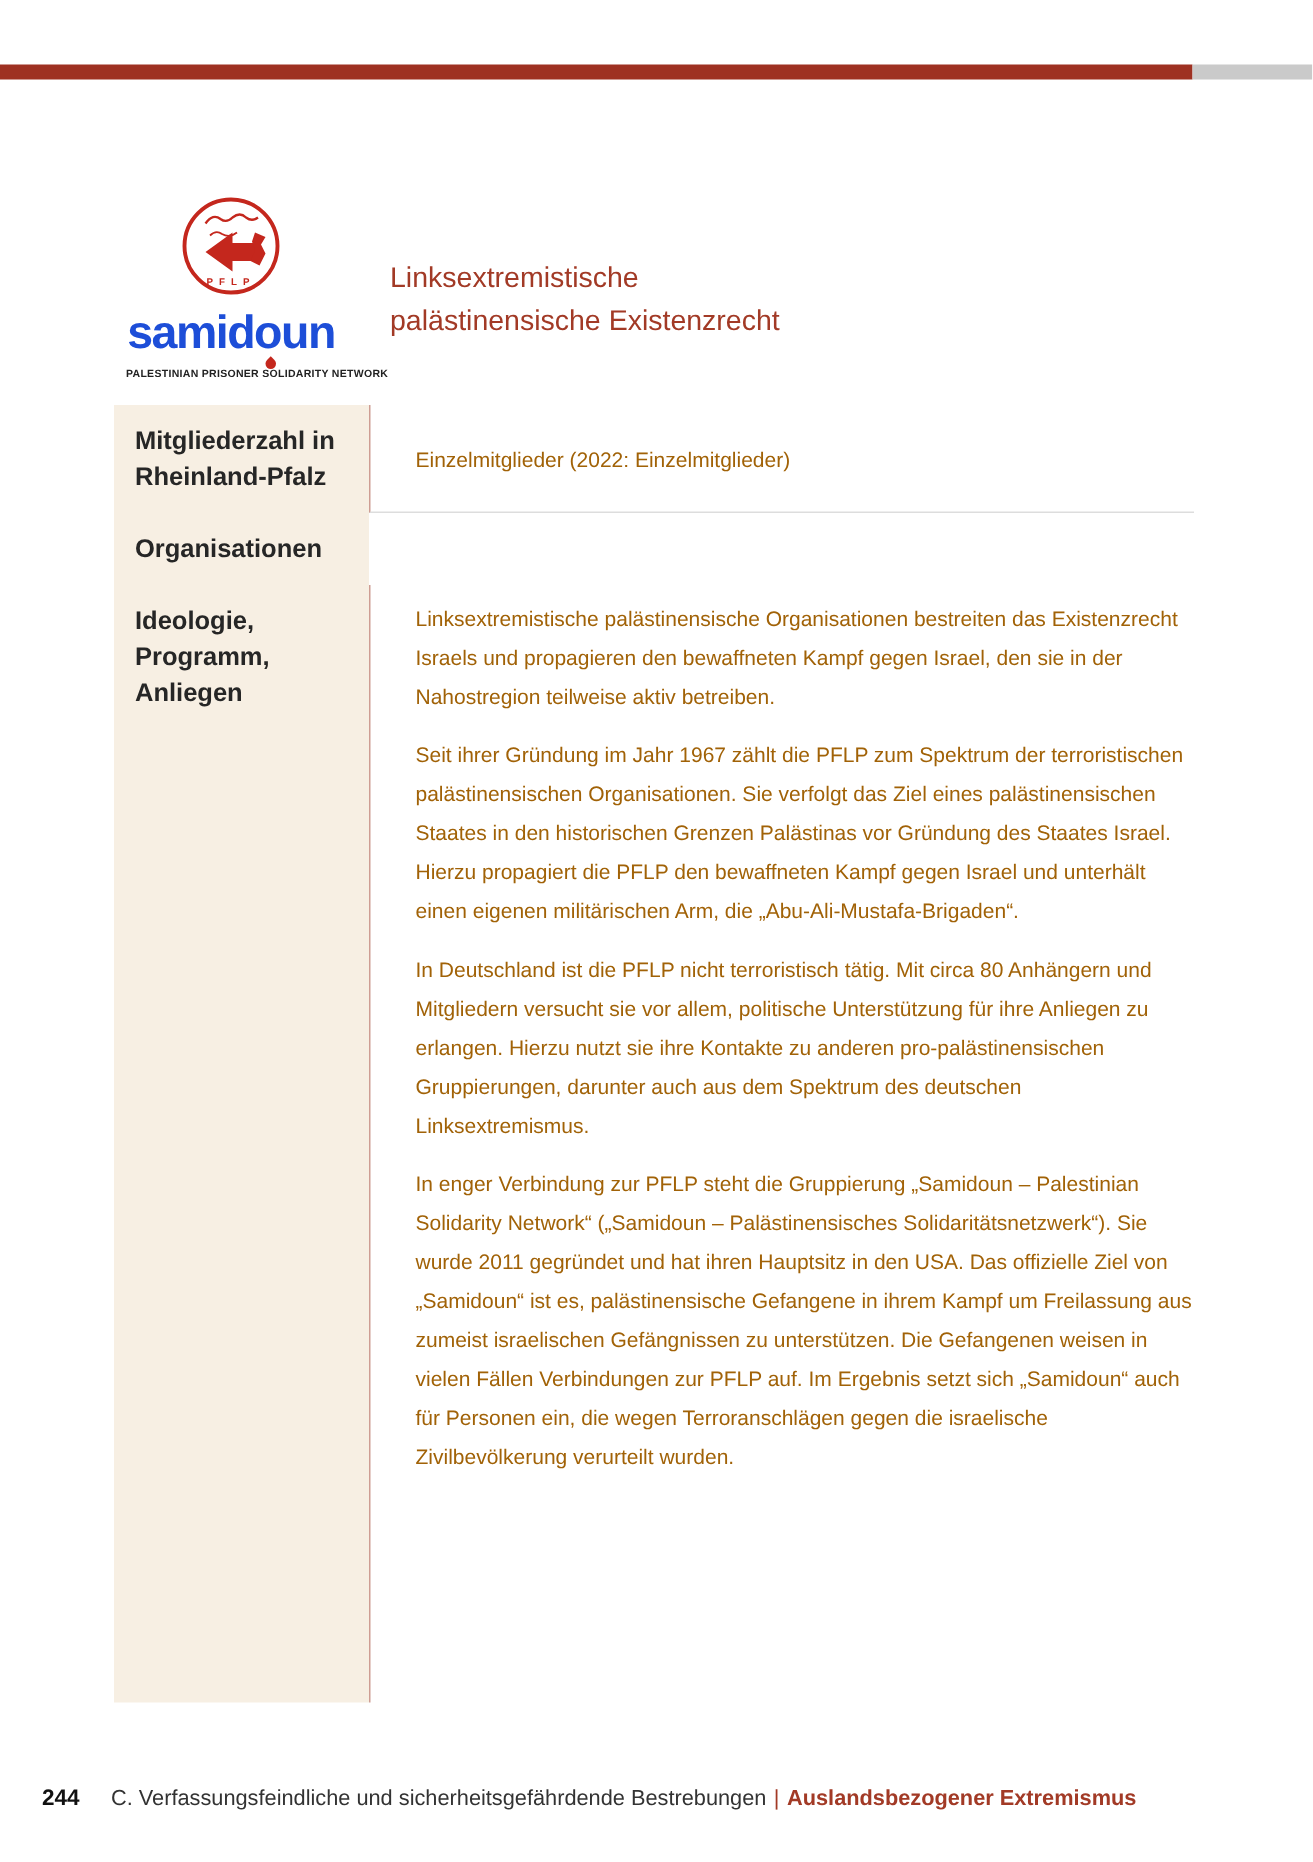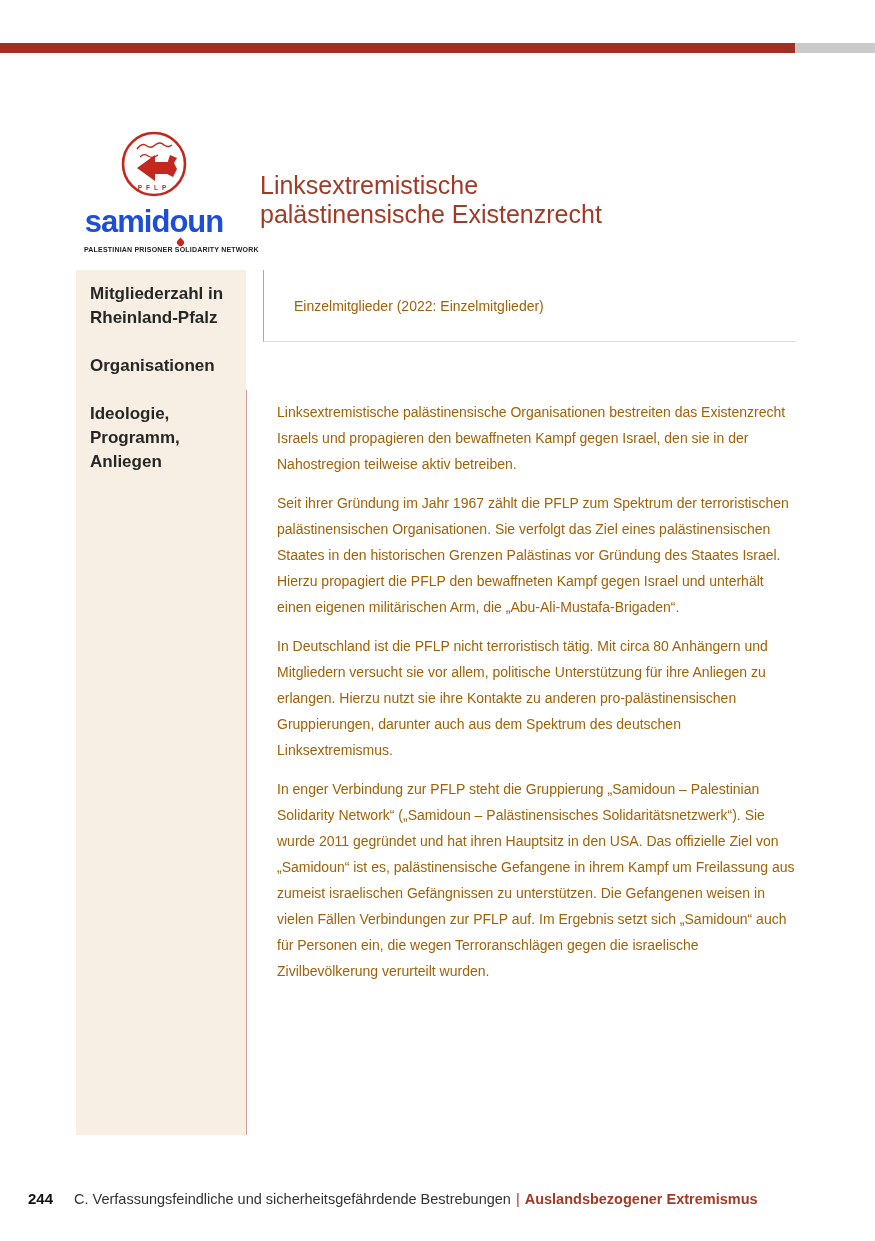--- a/index.html
+++ b/index.html
@@ -16,32 +16,32 @@
   .logo { position:absolute; left:84px; top:124px; width:140px; text-align:center; }
   .emblem { display:block; margin:0 auto; }
   .wordmark-wrap { position:relative; display:block; margin-top:-4px; }
   .wordmark { font-size:31px; font-weight:700; color:#1d4ed8; letter-spacing:-1px; }
   .logo-drop { position:absolute; left:93px; bottom:-6px; width:7px; height:7px;
                background:#c4271d; border-radius:0 50% 50% 50%; transform:rotate(45deg); }
   .tagline { margin-top:6px; font-size:7px; font-weight:700; letter-spacing:0.2px;
              color:#222222; white-space:nowrap; }
 
   
-  .title { position:absolute; left:260px; top:171px; font-size:25px; line-height:29px;
+  .title { position:absolute; left:260px; top:171px; font-size:19px; line-height:29px;
            font-weight:400; color:#a23a26; }
 
   
   .info-table { position:absolute; left:76px; top:270px; width:720px; }
   .row { display:grid; grid-template-columns:170px 1fr; }
   .cell-label { background:#f7efe3; padding:12px 10px 12px 14px; font-weight:700;
                 font-size:17px; line-height:24px; color:#262626; }
   .cell-value { border-left:1px solid rgba(158,60,40,0.5); padding-left:30px;
                 font-size:14px; line-height:26px; color:#a16207; }
   .row-sep .cell-value { border-bottom:1px solid #dddddd; }
-  .row-members { min-height:70px;gap:17px; }
+  .row-members { min-height:70px; }
   .row-orgs { min-height:45px; }
   .row-members .cell-value, .row-orgs .cell-value { display:flex; align-items:center; }
   .row-ideology { min-height:745px; }
   .row-ideology .cell-value { padding-top:9px; }
   .body-paragraph { margin:0 0 13px 0; hyphens:auto; -webkit-hyphens:auto; }
 
   
   .footer { position:absolute; left:28px; top:1190px; width:815px; font-size:14.5px; color:#333333; }
   .pagenum { display:inline-block; width:46px; font-weight:700; color:#111111; font-size:15px; }
   .footer-sep { color:#a23a26; padding:0 5px; }

